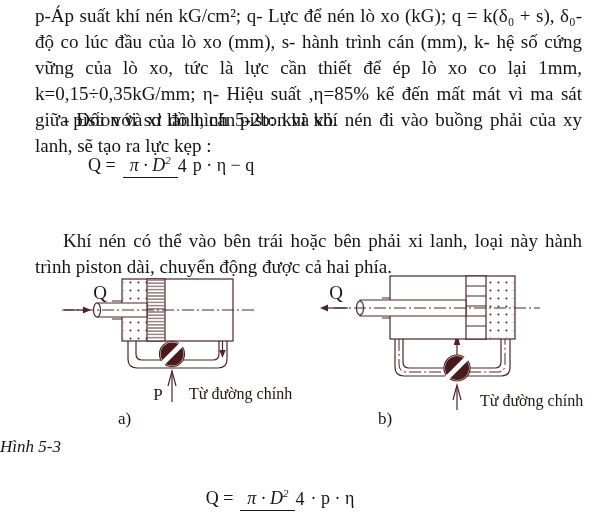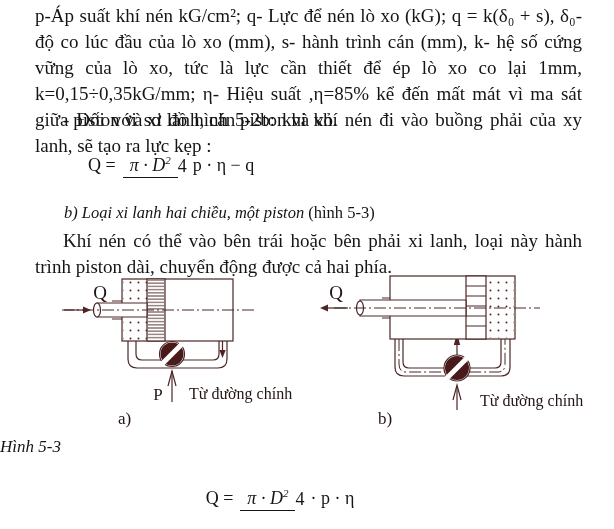--- a/index.html
+++ b/index.html
@@ -61,21 +61,20 @@
     <span class="formula">
       <span class="f-lhs">Q =</span>
       <span class="frac">
         <span class="num"><span>π · D</span><sup>2</sup></span>
         <span class="den">4</span>
       </span>
       <span class="f-rhs">p · η − q</span>
     </span>
   </div>
 
-  <p class="heading-b"><span class="it">b) Loại xi lanh hai chiều, một piston</span><span> (hình 5-3)</span></p>
 
   <p class="body-text indent" style="top:228px">Khí nén có thể vào bên trái hoặc bên phải xi lanh, loại này hành trình piston dài, chuyển động được cả hai phía.</p>
 
   <svg class="figure-svg" width="614" height="168" viewBox="0 265 614 168">
     <defs>
       <pattern id="dots" width="8" height="8" patternUnits="userSpaceOnUse">
         <circle cx="2.5" cy="2.5" r="1" class="ah"></circle>
       </pattern>
       <pattern id="hatchH" width="4" height="3.2" patternUnits="userSpaceOnUse">
         <path d="M0,1.6 H4" class="st" style="stroke-width:0.9"></path>

